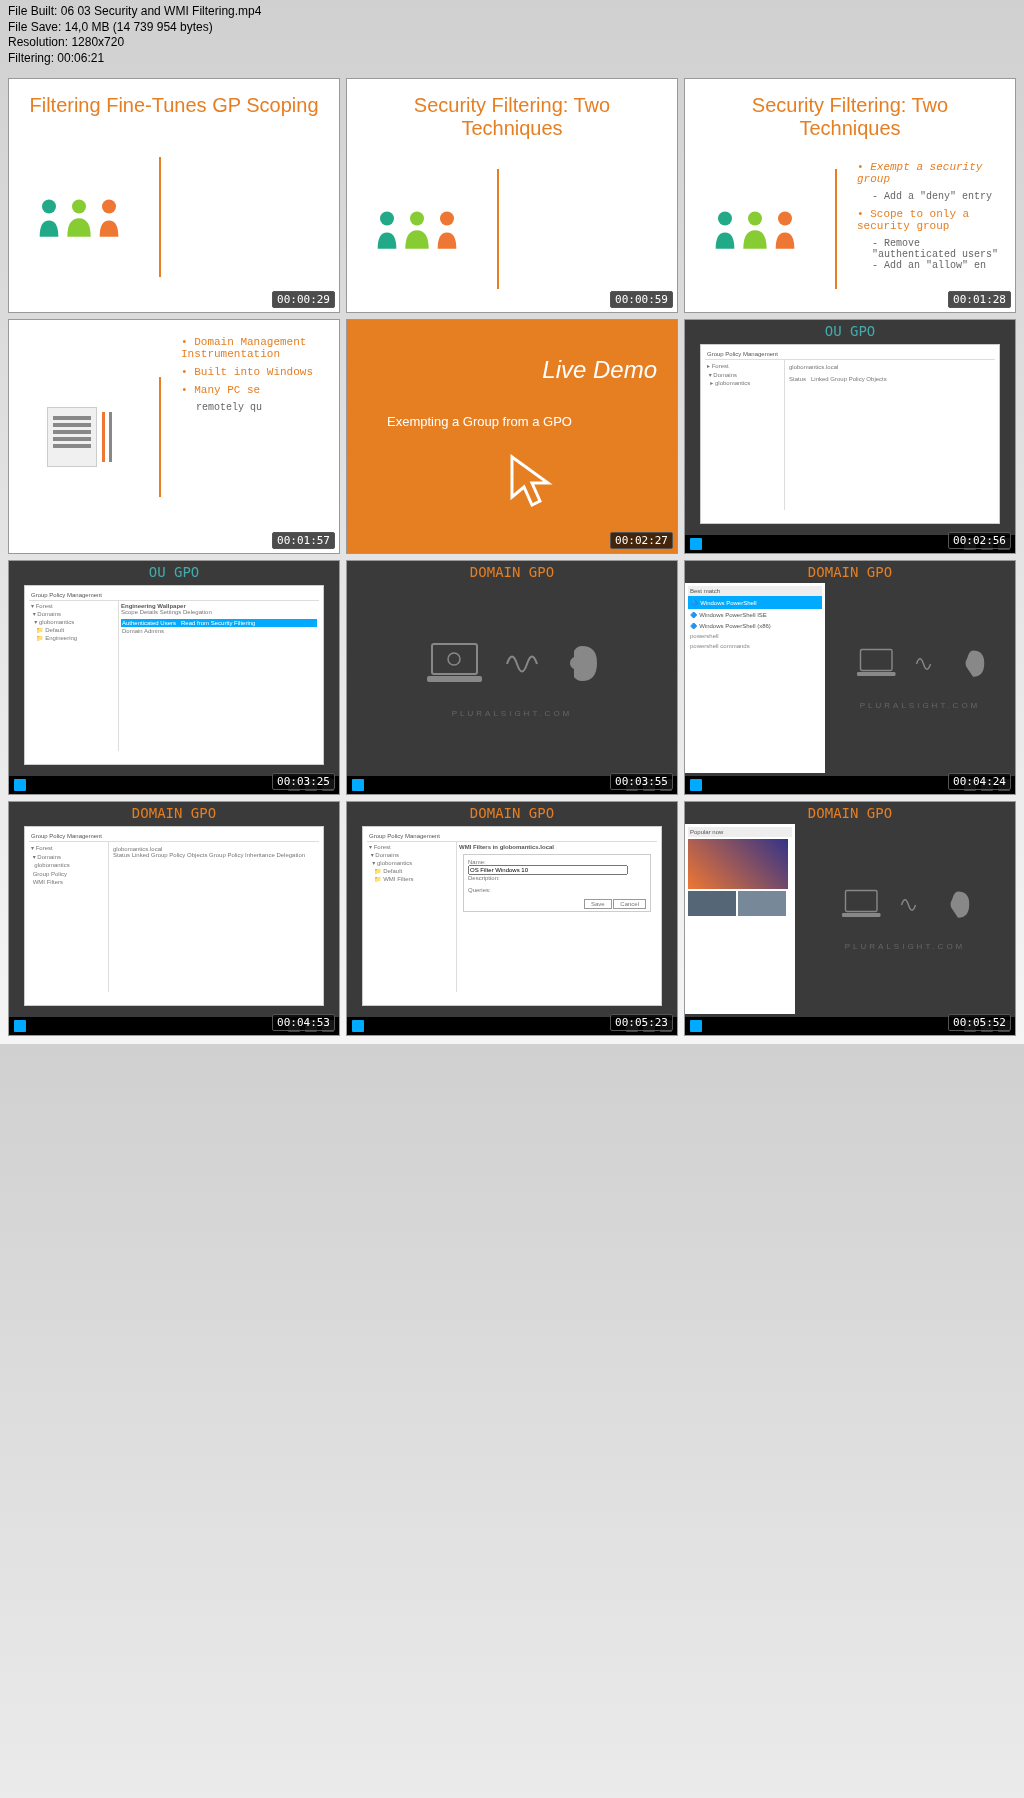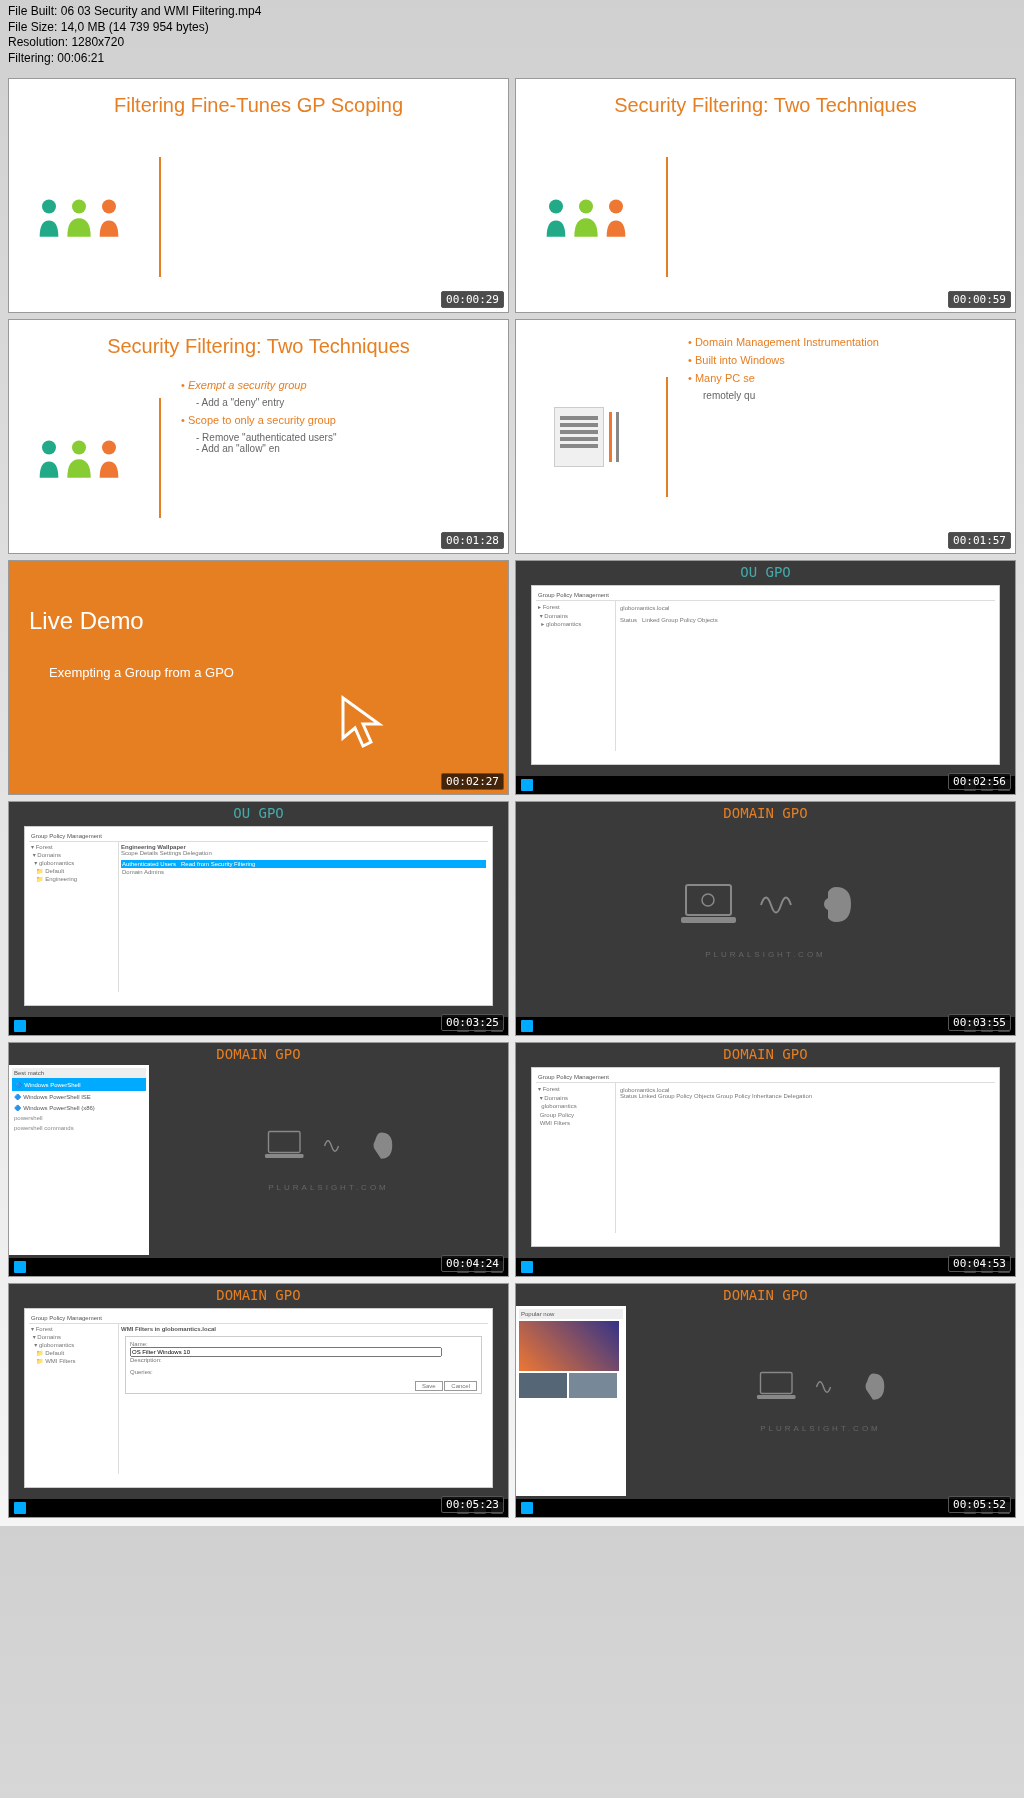--- a/index.html
+++ b/index.html
@@ -1,35 +1,35 @@
 <!DOCTYPE html>
 <html><head>
 <meta charset="utf-8">
 <style>
 * { margin: 0; padding: 0; box-sizing: border-box; }
 body { font-family: Arial, sans-serif; background: linear-gradient(to bottom, #d0d0d0, #f5f5f5); width: 1024px; }
 .header { padding: 4px 8px; position: relative; }
 .header-info { font-size: 12px; color: #000; line-height: 1.3; }
 .watermark { position: absolute; right: 15px; top: 5px; font-size: 42px; font-weight: bold; color: #fff; letter-spacing: 2px; }
-.grid { display: grid; grid-template-columns: 1fr 1fr; gap: 6px; padding: 8px; }
+.grid { display: grid; grid-template-columns: 1fr 1fr 1fr; gap: 6px; padding: 8px; }
 .thumb { position: relative; border: 1px solid #999; background: #fff; height: 235px; overflow: hidden; }
 .timestamp { position: absolute; bottom: 4px; right: 4px; background: rgba(0,0,0,0.7); color: #fff; font-size: 11px; padding: 1px 4px; border-radius: 2px; font-family: monospace; border: 1px solid #555; }
 .slide-white { background: #fff; height: 100%; display: flex; }
 .slide-title { color: #e67e22; font-size: 20px; text-align: center; padding: 15px 20px 5px; font-weight: normal; }
 .slide-title-full { width: 100%; }
-.slide-body { display: flex; flex: 1; }
+.slide-body { display: flex; flex: 1; font-family: Liberation Mono, monospace; }
 .icon-area { width: 140px; display: flex; align-items: center; justify-content: center; gap: 2px; }
 .divider-v { width: 2px; background: #e67e22; height: 120px; align-self: center; margin: 0 10px; }
 .person { width: 28px; height: 40px; }
 .content-area { flex: 1; padding: 10px; font-size: 11px; color: #555; }
 .bullet { margin: 6px 0; }
 .bullet-main { color: #e67e22; }
 .bullet-sub { margin-left: 15px; color: #666; font-size: 10px; }
 .orange-slide { background: #e67e22; height: 100%; color: #fff; padding: 20px; position: relative; }
-.orange-title { font-size: 24px; text-align: left; margin: 26px 0 30px; font-weight: normal; }
+.orange-title { font-size: 24px; text-align: right; margin: 16px 0 30px; font-weight: normal; font-style: italic; }
 .orange-sub { font-size: 13px; margin-left: 20px; }
 .cursor { position: absolute; right: 120px; bottom: 40px; font-size: 50px; color: #fff; }
 .desktop-thumb { background: #3a3a3a; height: 100%; position: relative; }
 .desktop-title { color: #4aa; font-size: 14px; text-align: center; padding: 3px; font-family: monospace; }
 .desktop-title.orange { color: #e67e22; }
 .window { background: #fff; margin: 2px 15px; height: 180px; border: 1px solid #ccc; font-size: 6px; padding: 4px; }
 .taskbar { position: absolute; bottom: 0; left: 0; right: 0; height: 18px; background: #000; display: flex; align-items: center; padding: 0 5px; gap: 5px; }
 .task-icon { width: 12px; height: 12px; background: #444; border-radius: 1px; }
 .graphic-slide { background: #3a3a3a; height: 100%; display: flex; align-items: center; justify-content: center; flex-direction: column; }
 .laptop-graphic { color: #888; font-size: 50px; display: flex; align-items: center; gap: 10px; }
@@ -37,21 +37,21 @@
 .checklist-icon { width: 50px; height: 60px; background: #f0f0f0; border: 1px solid #ccc; padding: 5px; }
 .check-line { height: 4px; background: #888; margin: 3px 0; }
 </style>
 </head>
 <body>
 
 <div class="header">
   <div class="header-info">
     <span>File Built:</span>
     <span>06 03 Security and WMI Filtering.mp4</span><br>
-    <span>File Size:</span>
+    <span>File Save:</span>
     <span>14,0 MB (14 739 954 bytes)</span><br>
     <span>Resolution:</span>
     <span>1280x720</span><br>
     <span>Filtering:</span>
     <span>00:06:21</span>
   </div>
 </div>
 
 <div class="grid">
 

